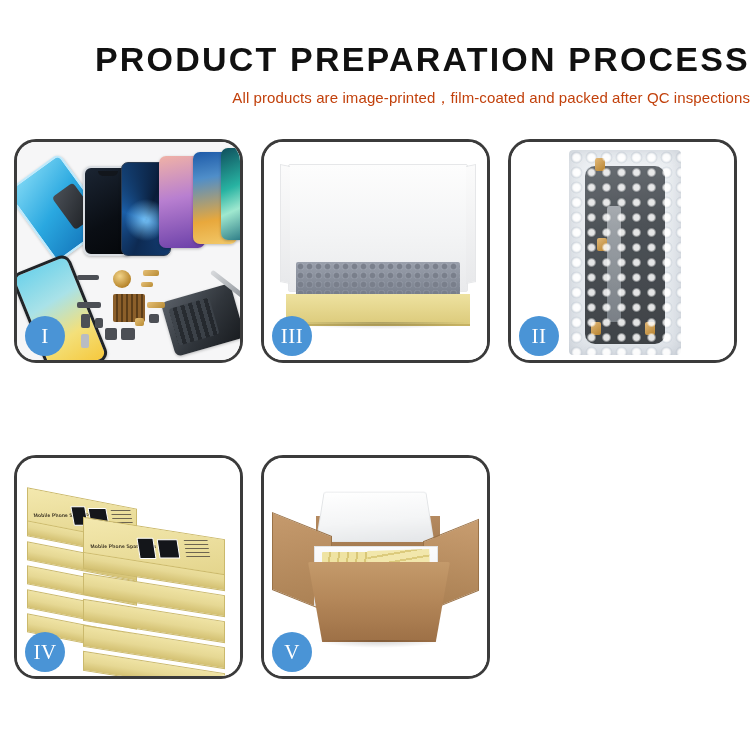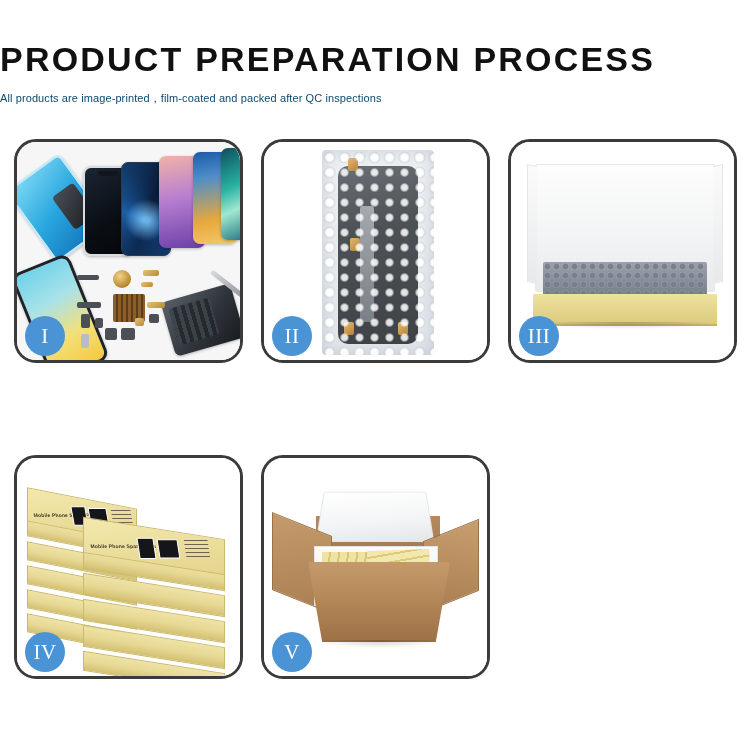--- a/index.html
+++ b/index.html
@@ -14,41 +14,41 @@
     font-family: "Liberation Sans", sans-serif;
     position: relative;
   }
 
   
   .header {
     position: absolute;
     left: 0;
     top: 0;
     width: 750px;
-    text-align: left;
+    text-align: right;
   }
   .title {
     margin: 0;
     padding-top: 40px;
     font-family: "Liberation Sans", sans-serif;
     font-size: 34px;
     font-weight: 700;
     letter-spacing: 2.2px;
     color: #111111;
     line-height: 38px;
     white-space: nowrap;
   }
   .subtitle {
     margin: 0;
     padding-top: 10px;
     font-family: "Liberation Sans", sans-serif;
-    font-size: 11px;
+    font-size: 15px;
     font-weight: 400;
     letter-spacing: 0.1px;
-    color: #0c4a6e;
+    color: #c2410c;
     line-height: 20px;
     white-space: nowrap;
   }
 
   
   .grid {
     position: absolute;
     left: 14px;
     top: 139px;
     width: 722px;
@@ -390,43 +390,43 @@
       <div class="part gold" style="left:130px;top:160px;width:18px;height:6px;"></div>
       <div class="part" style="left:132px;top:172px;width:10px;height:9px;"></div>
       <div class="part gold" style="left:118px;top:176px;width:9px;height:8px;"></div>
       <div class="tool"></div>
     </div>
     <div class="badge">I</div>
   </div>
 
   <div class="panel">
     <div class="panel-stage">
+      <div class="p3-bg"></div>
+      <div class="b3-tray"></div>
+      <div class="b3-lid"></div>
+      <div class="b3-foam"></div>
+      <div class="b3-front"></div>
+      <div class="b3-shadow"></div>
+    </div>
+    <div class="badge">III</div>
+  </div>
+
+  <div class="panel">
+    <div class="panel-stage">
       <div class="p2-bg"></div>
       <div class="bubblepack">
         <div class="bp-screen"></div>
         <div class="bp-tab" style="left:26px;top:8px;"></div>
         <div class="bp-tab" style="left:28px;top:88px;"></div>
         <div class="bp-tab" style="left:22px;top:172px;"></div>
         <div class="bp-tab" style="left:76px;top:172px;"></div>
         <div class="bp-gloss"></div>
       </div>
     </div>
     <div class="badge">II</div>
-  </div>
-
-  <div class="panel">
-    <div class="panel-stage">
-      <div class="p3-bg"></div>
-      <div class="b3-tray"></div>
-      <div class="b3-lid"></div>
-      <div class="b3-foam"></div>
-      <div class="b3-front"></div>
-      <div class="b3-shadow"></div>
-    </div>
-    <div class="badge">III</div>
   </div>
 
   <div class="panel">
     <div class="panel-stage">
       <div class="p4-bg"></div>
       <div class="stackwrap">
 
         <div class="sbox" style="left:4px;  top:52px; width:108px; height:17px; transform:skewY(11deg);"></div>
         <div class="sbox" style="left:4px;  top:76px; width:108px; height:17px; transform:skewY(11deg);"></div>
         <div class="sbox" style="left:4px;  top:100px;width:108px; height:17px; transform:skewY(11deg);"></div>

